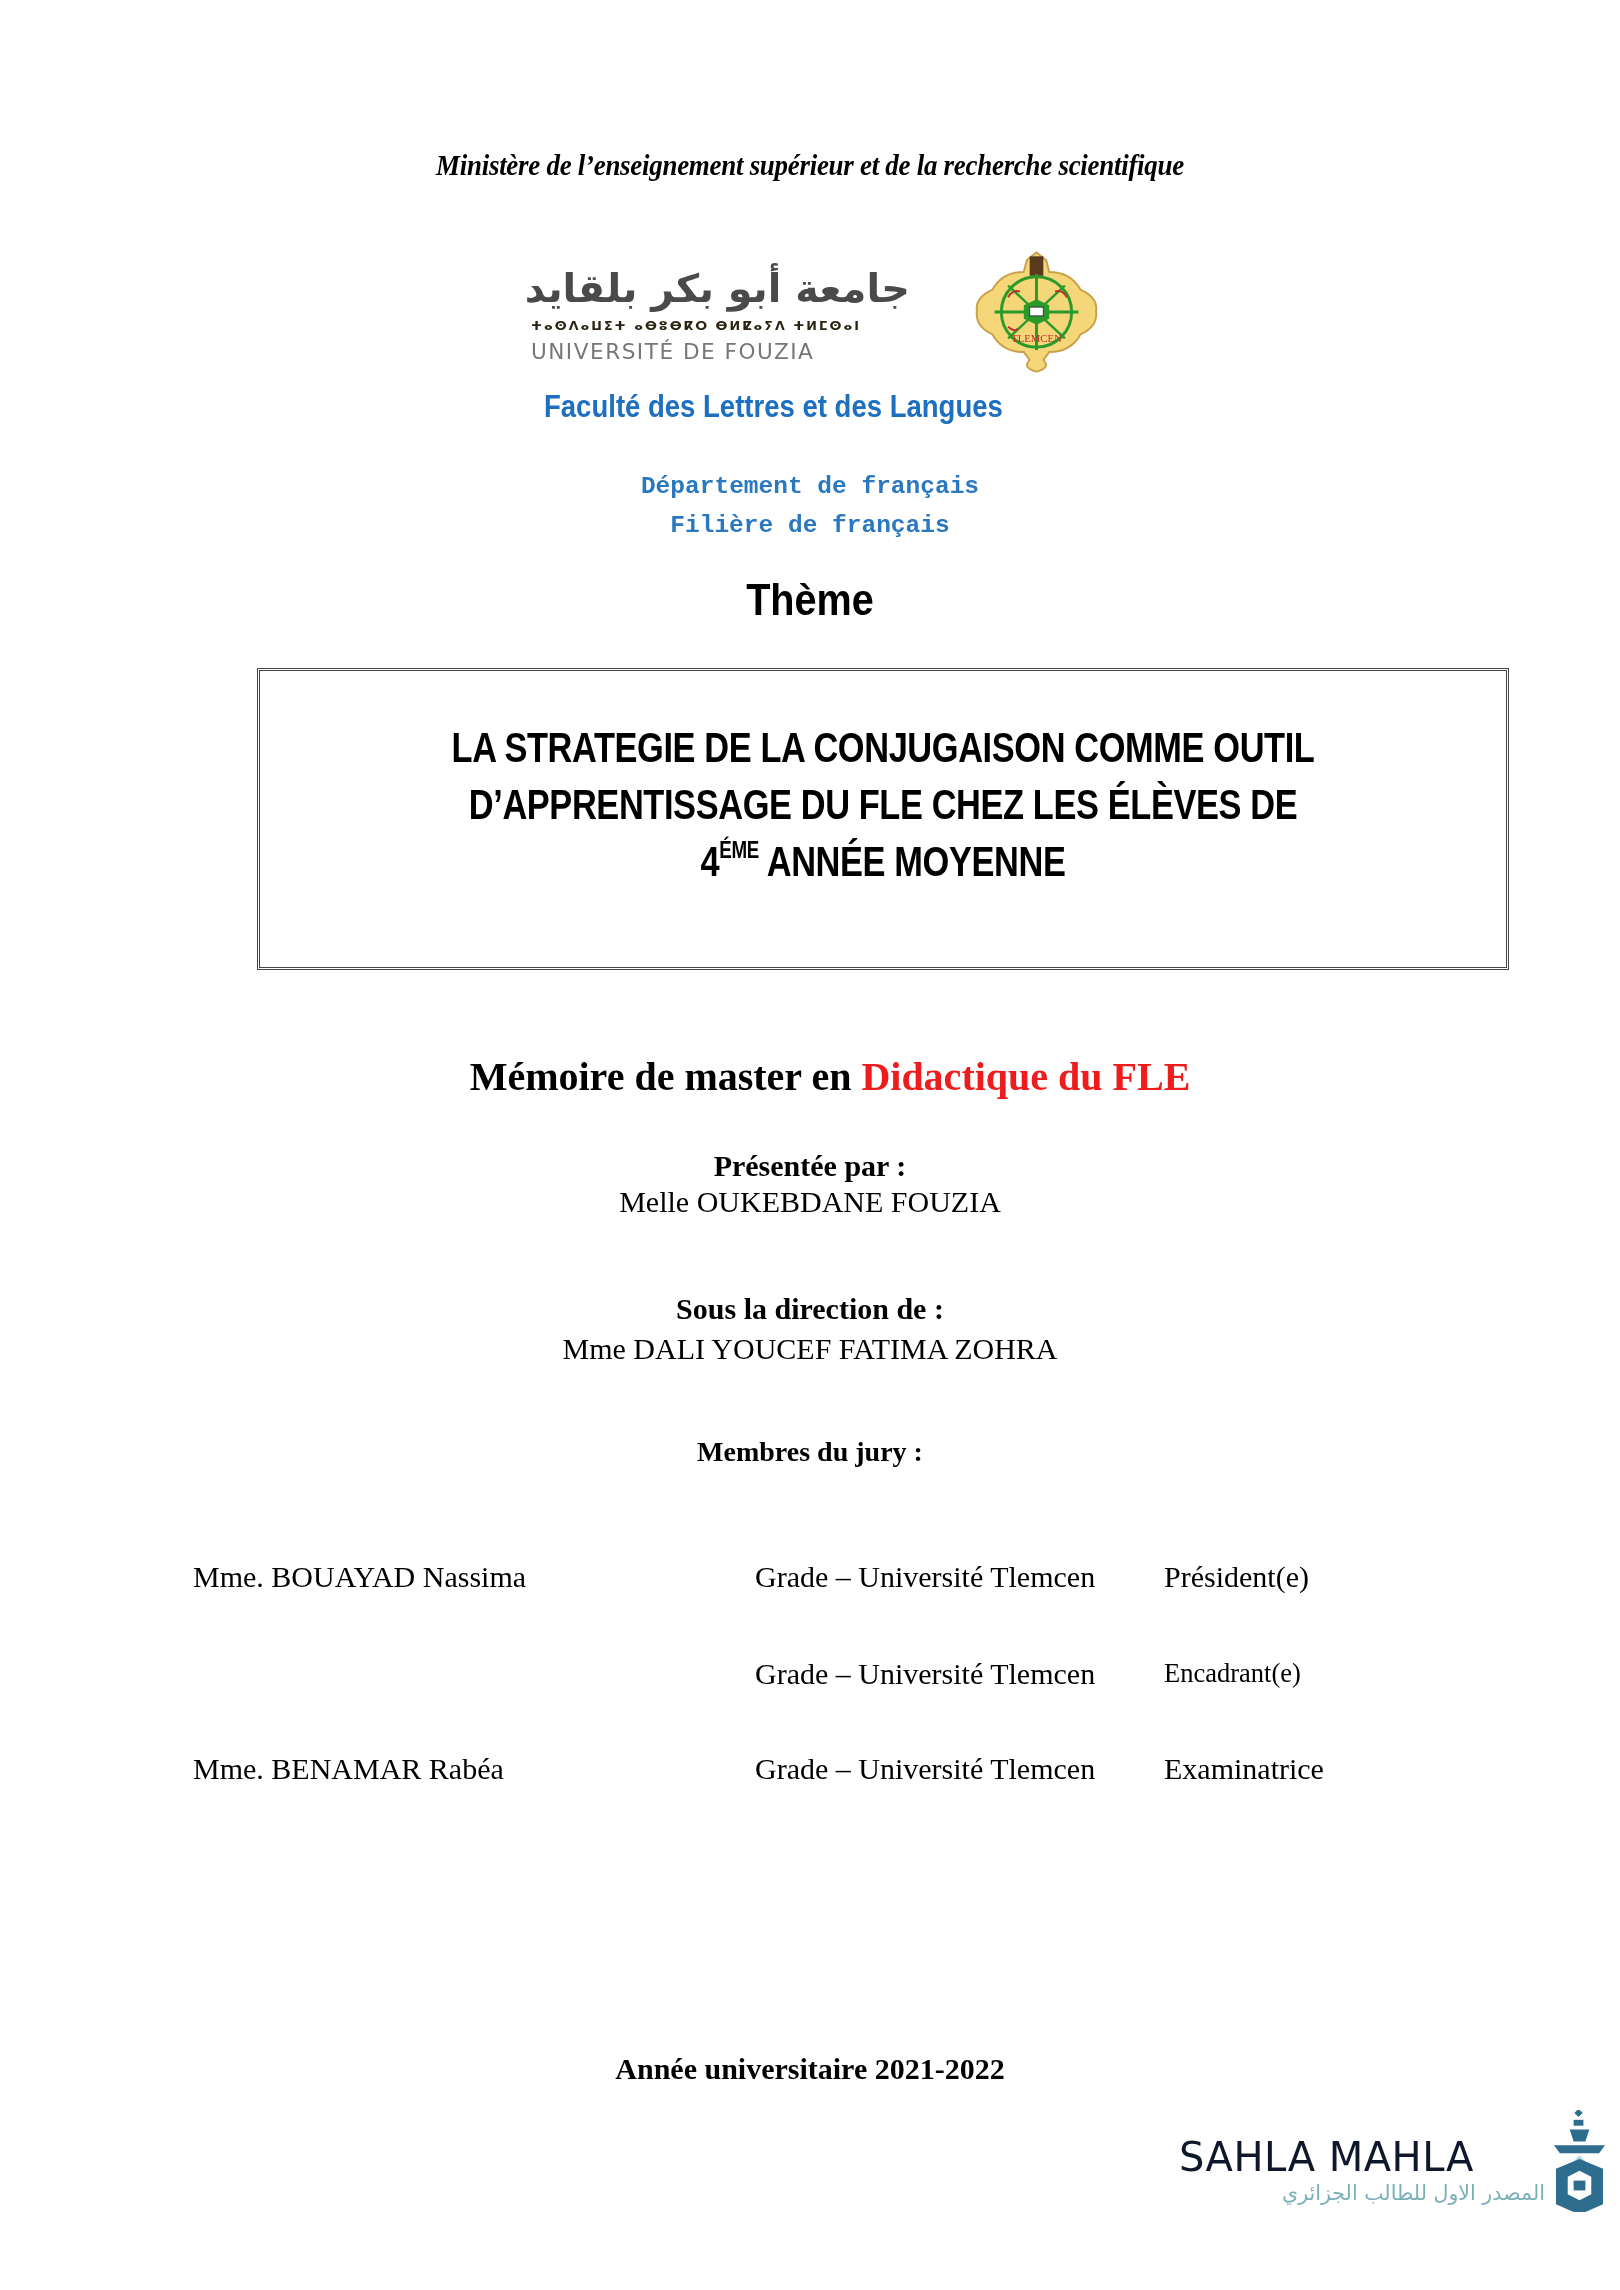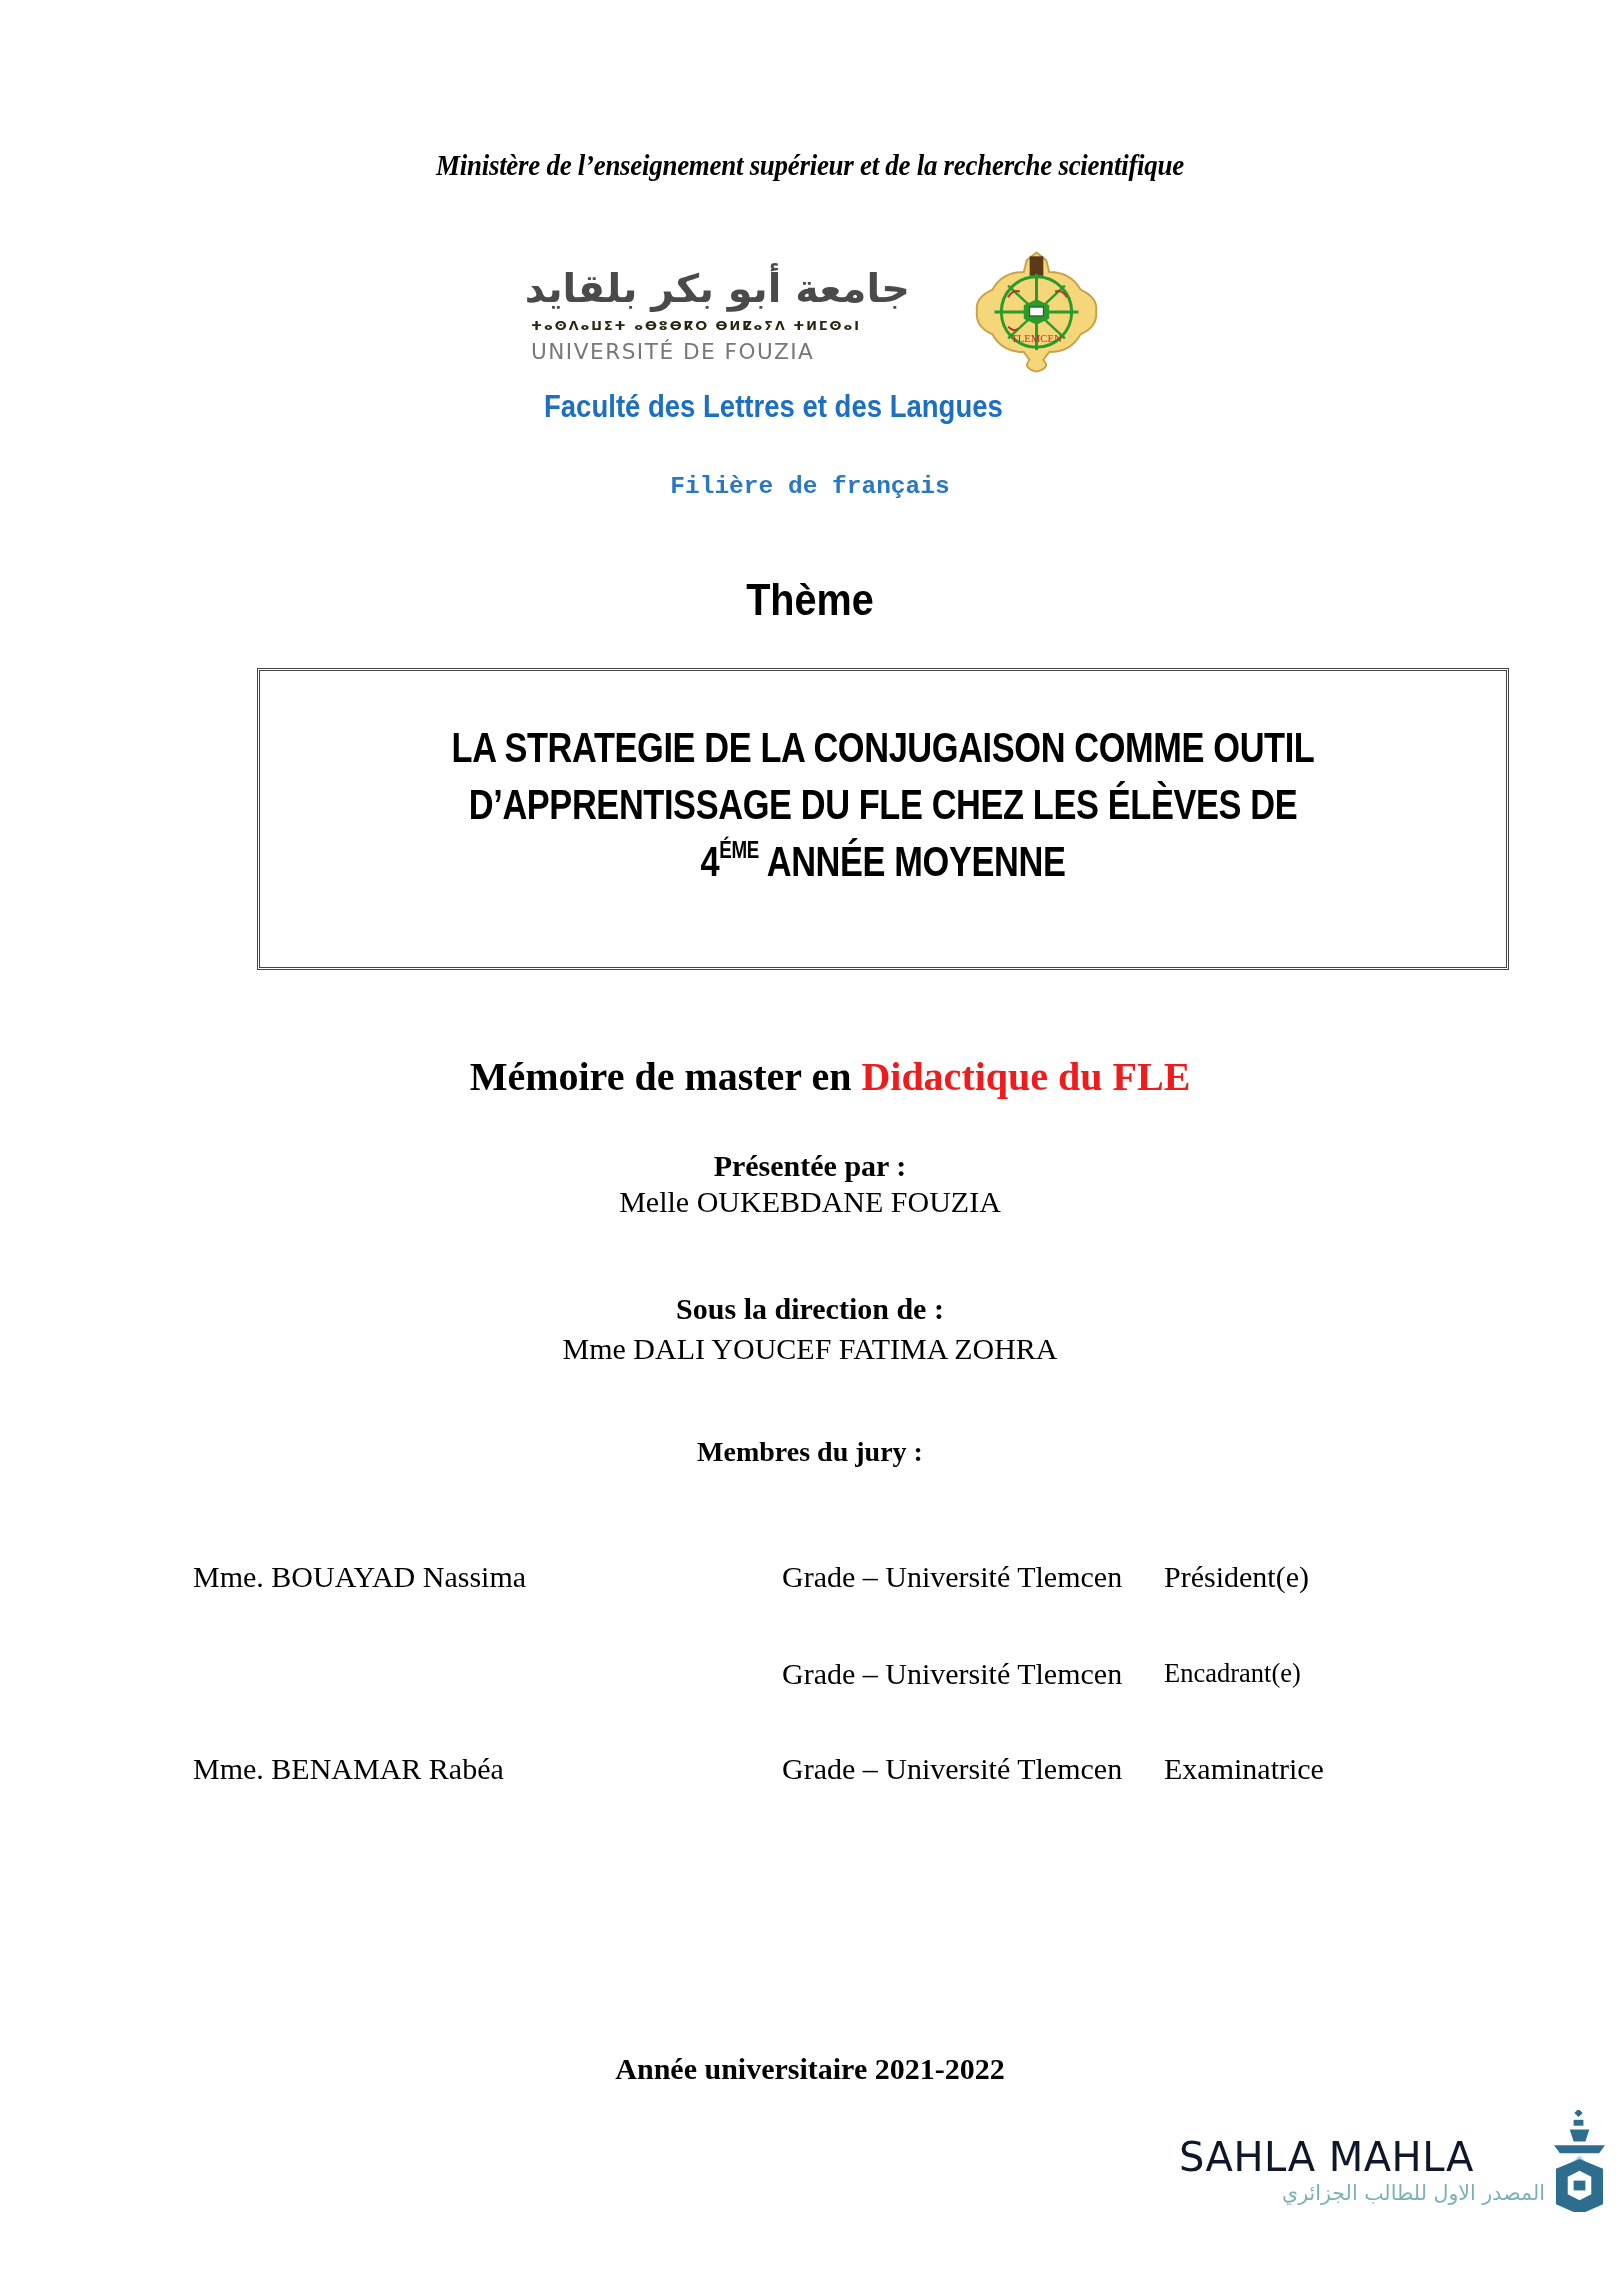--- a/index.html
+++ b/index.html
@@ -26,21 +26,21 @@
   .title-text sup { font-size: 23.5px; vertical-align: 17.6px; line-height: 0; }
 
   .memoire { top: 1053px; font-weight: bold; font-size: 40px; margin-left: 20px; }
   .memoire .red { color: #ee1c1c; }
 
   .label-bold { font-weight: bold; font-size: 30px; }
   .name-regular { font-size: 30px; }
 
   .jury-row { left: 193px; width: 1274px; height: 39px; font-size: 30px; }
   .jury-row .c1 { position: absolute; left: 0; }
-  .jury-row .c2 { position: absolute; left: 589px; }
+  .jury-row .c2 { position: absolute; left: 562px; }
   .jury-row .c3 { position: absolute; left: 971px; }
   .jury-row .c3.small { font-size: 26.5px; top: 1px; }
 
   .year { top: 2052px; font-weight: bold; font-size: 30px; }
 
   .sahla { left: 1176px; top: 2107px; width: 441px; height: 108px; }
   .sahla-title { position: absolute; left: 2.9px; top: 27.4px; font-family: "DejaVu Sans", sans-serif; font-size: 40px; color: #0f172a; letter-spacing: 0.5px; white-space: nowrap; }
   .sahla-sub { position: absolute; left: 3.9px; top: 74px; width: 365px; text-align: right; direction: rtl; font-family: "DejaVu Sans", sans-serif; font-size: 20.6px; color: #7bb0b8; white-space: nowrap; }
   .sahla-icon { position: absolute; left: 370px; top: 2.9px; width: 67px; height: 102px; }
 </style>
@@ -64,20 +64,21 @@
     <polygon points="65,50 78,56 78,70 65,76 52,70 52,56" fill="#2a9a2a"></polygon>
     <rect x="58" y="58" width="14" height="9" fill="#fff" stroke="#333" stroke-width="1"></rect>
     <path d="M36 48 Q40 40 48 42 M84 42 Q92 40 96 48 M36 78 Q42 84 46 80" stroke="#c0302a" stroke-width="2" fill="none"></path>
     <text x="65" y="94" text-anchor="middle" font-family="Liberation Serif, serif" font-size="11" fill="#c0302a">TLEMCEN</text>
   </svg>
 </div>
 
 <div class="abs faculty">Faculté des Lettres et des Langues</div>
 
 <div class="abs center dept">
+  <div>Département de français</div>
   <div>Filière de français</div>
 </div>
 
 <div class="abs center theme-label">Thème</div>
 
 <div class="abs title-box">
   <div class="title-text">
     <div>LA STRATEGIE DE LA CONJUGAISON COMME OUTIL</div>
     <div>D’APPRENTISSAGE DU FLE CHEZ LES ÉLÈVES DE</div>
     <div><span>4</span><sup>ÉME</sup><span> ANNÉE MOYENNE</span></div>

